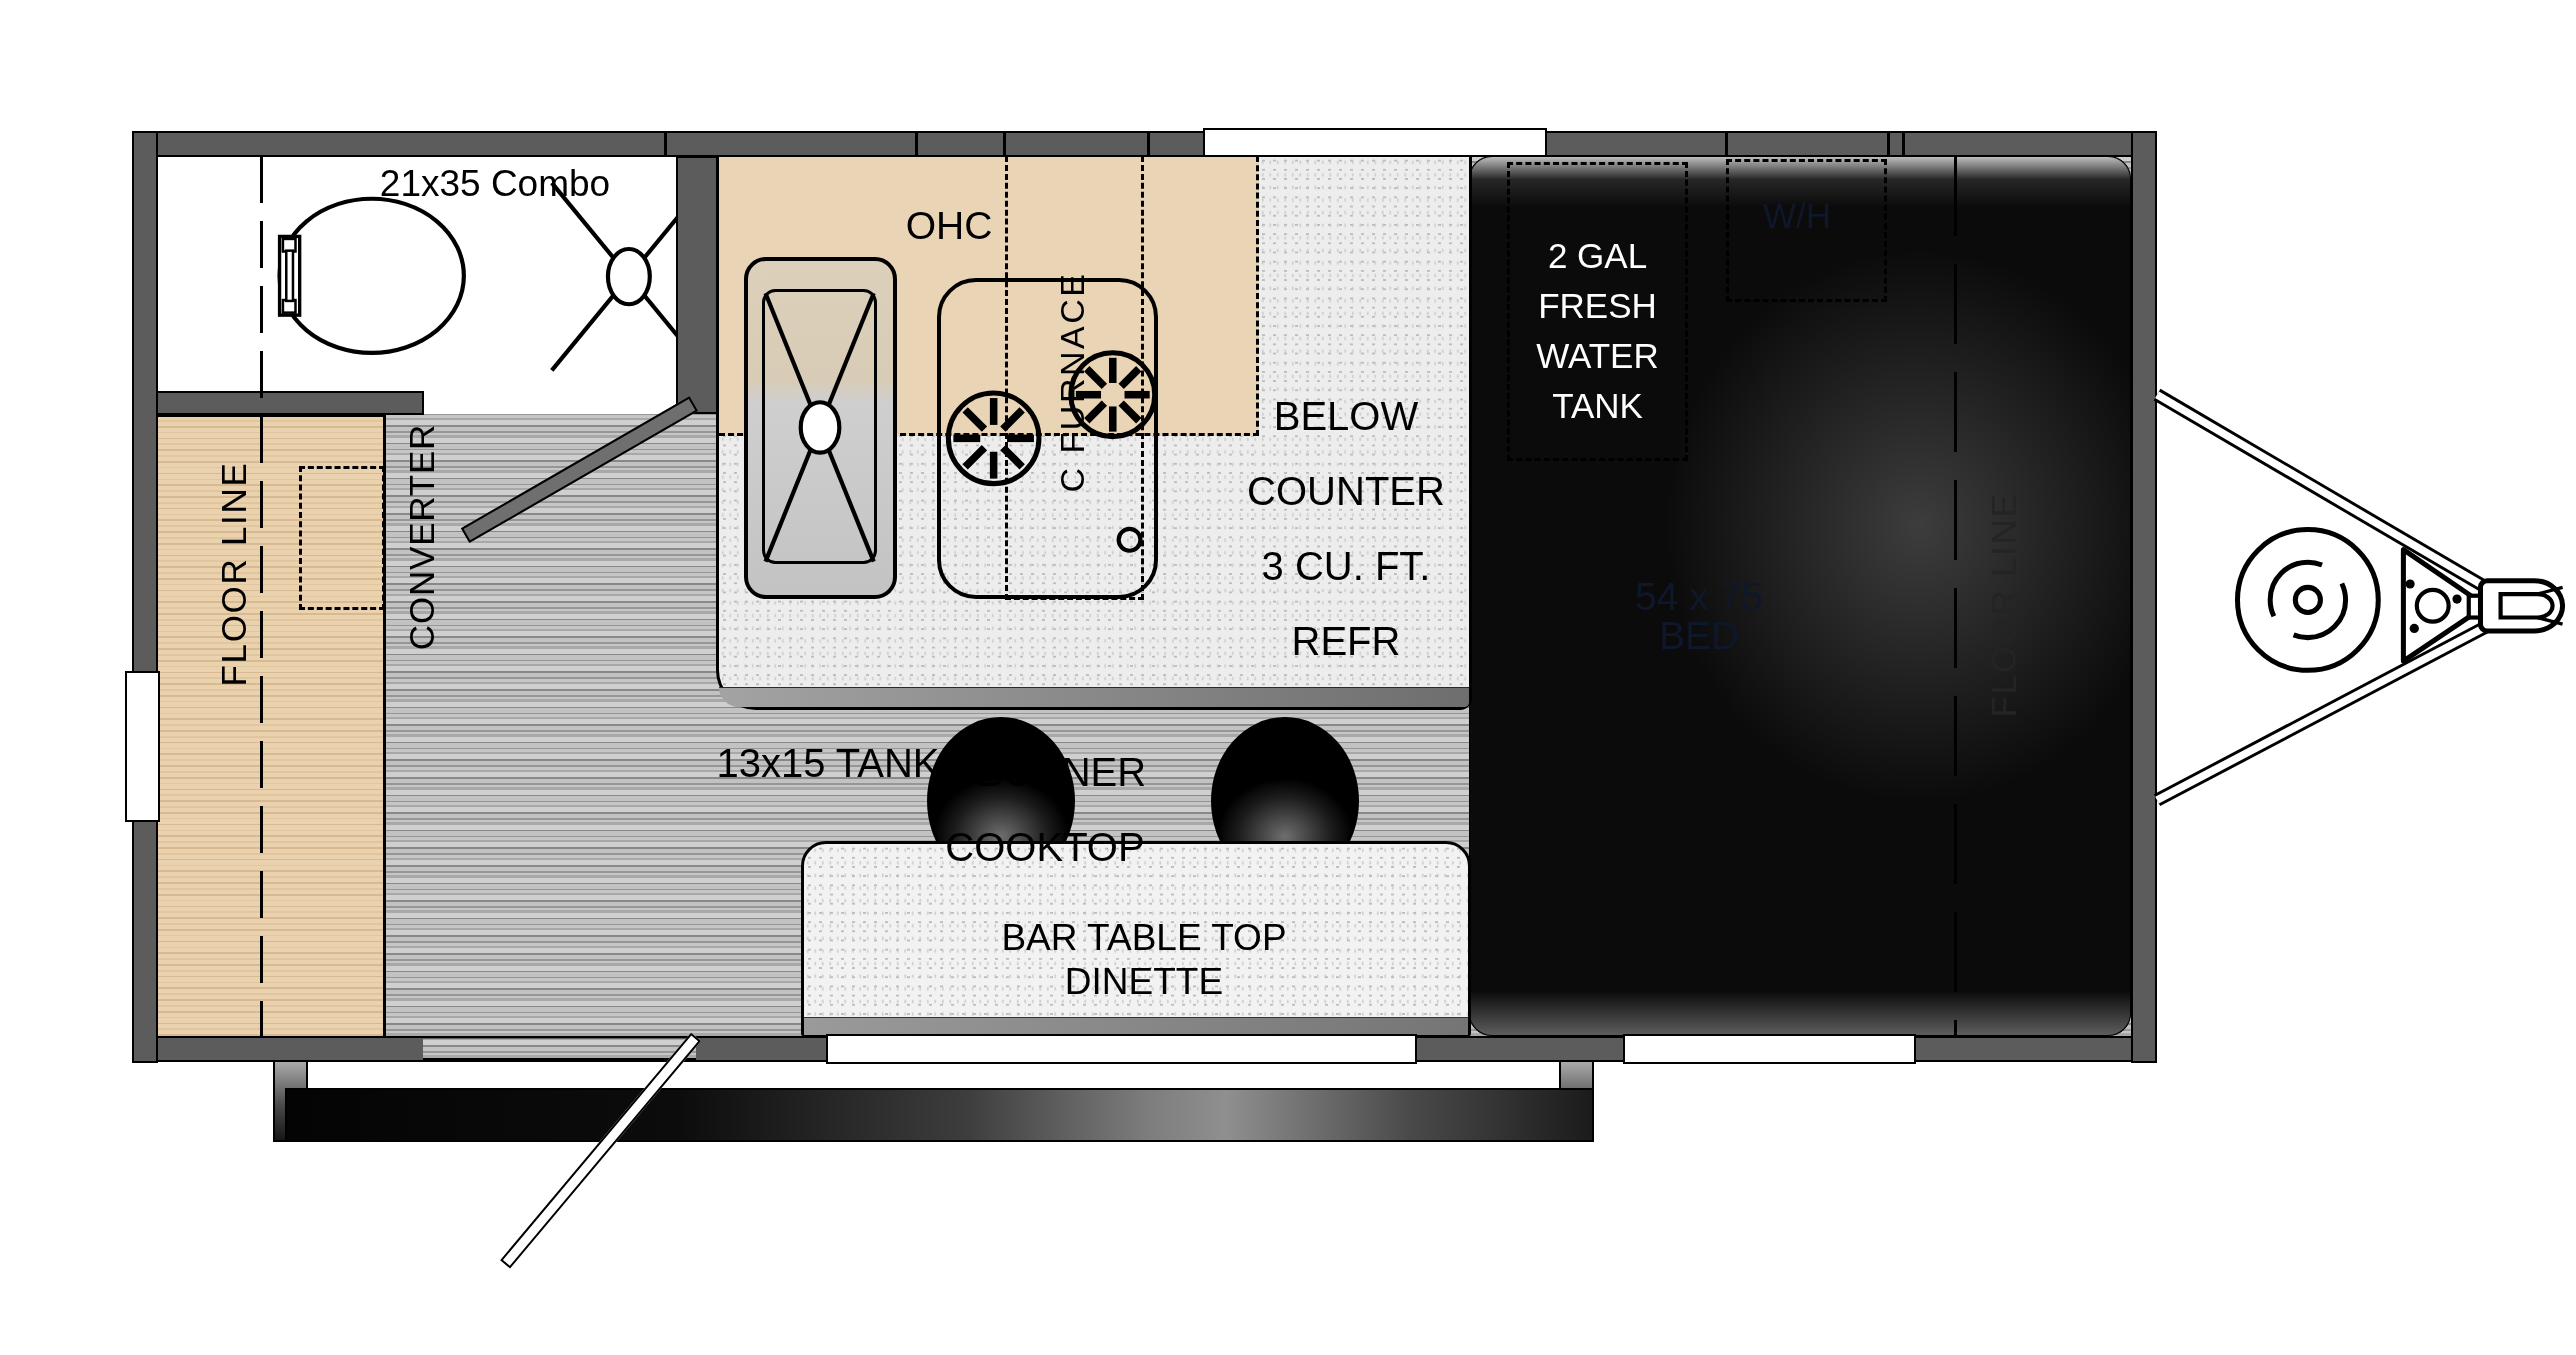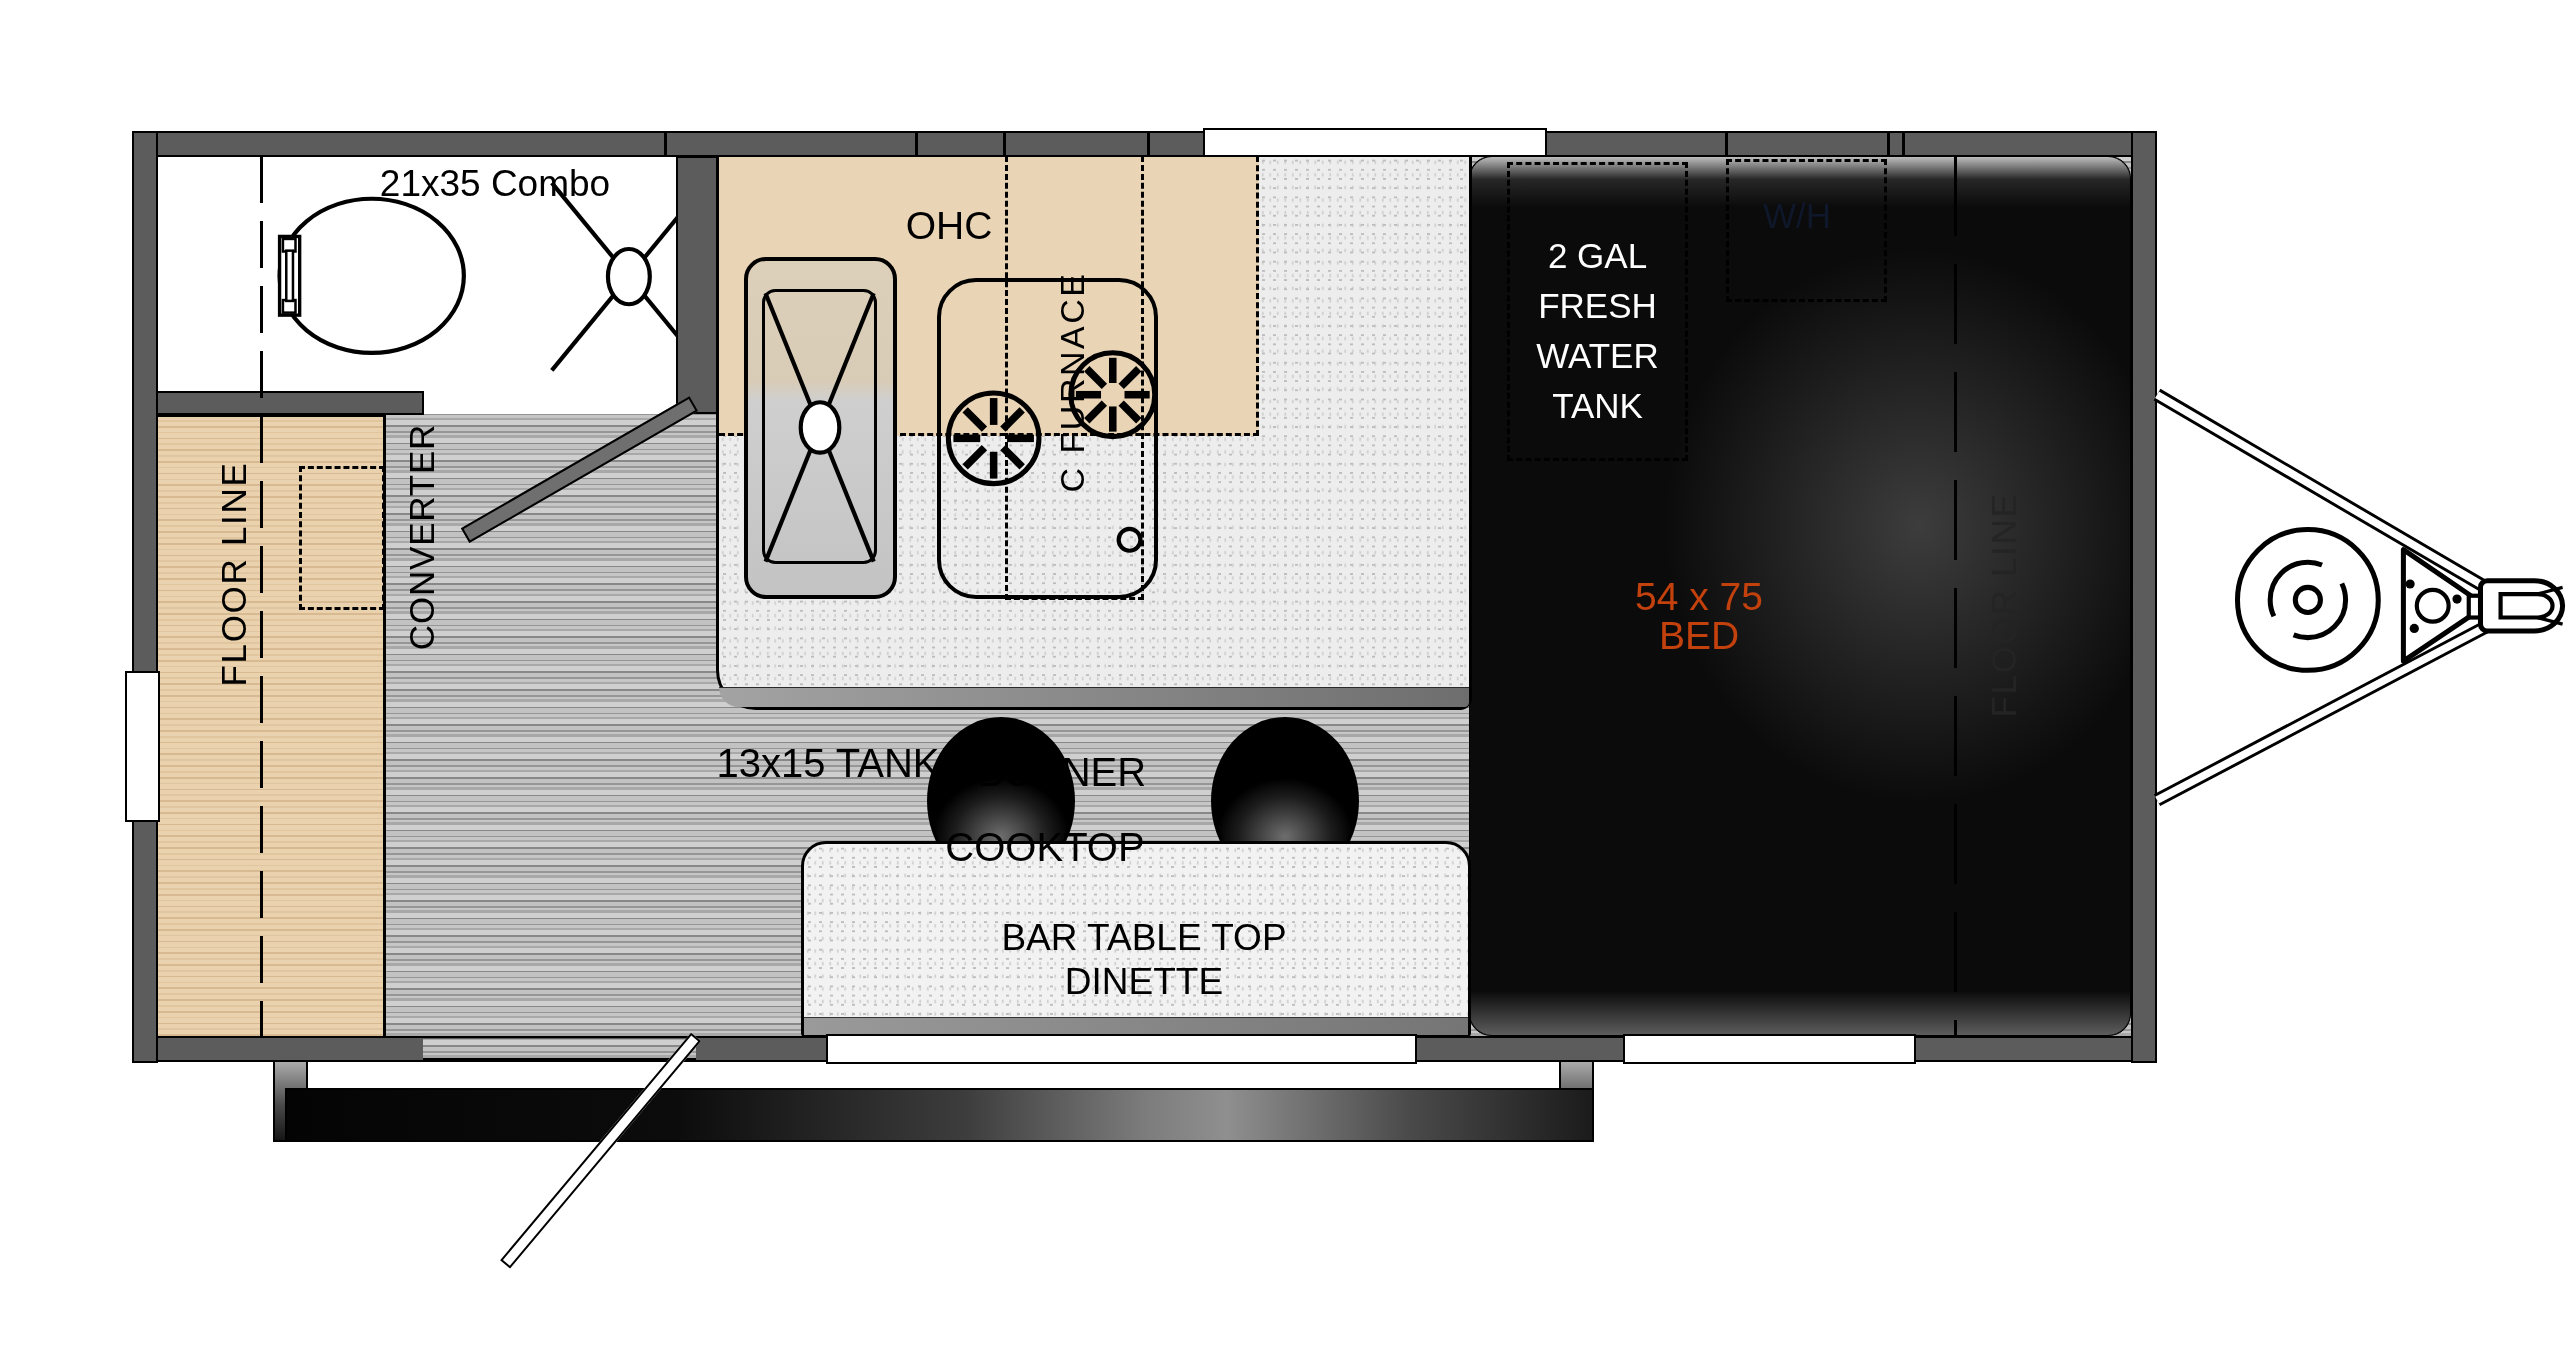--- a/index.html
+++ b/index.html
@@ -180,38 +180,44 @@
               transform-origin:0 0;transform:rotate(150deg);"></div>
   <div class="abs" style="left:701px;top:1041px;width:297px;height:13.4px;background:#fff;border:2.5px solid #000;
               transform-origin:0 0;transform:rotate(130deg);"></div>
 
   <div class="lbl ctr" style="left:495px;top:184px;font-size:37px;">21x35 Combo</div>
 
   <div class="lbl ctr" style="left:949px;top:226px;font-size:39px;">OHC</div>
 
   <div class="lbl rot" style="left:1072px;top:382px;font-size:34px;letter-spacing:2.5px;">C FURNACE</div>
 
+  <div class="abs" style="left:1220px;top:379px;width:252px;text-align:center;font-size:40px;line-height:75px;">
+    <div>BELOW</div>
+    <div>COUNTER</div>
+    <div>3 CU. FT.</div>
+    <div>REFR</div>
+  </div>
 
   <div class="lbl ctr" style="left:828px;top:763px;font-size:40px;">13x15 TANK</div>
 
   <div class="abs" style="left:911px;top:735px;width:268px;text-align:center;font-size:40px;line-height:75px;">
     <div>2 BURNER</div>
     <div>COOKTOP</div>
   </div>
 
   <div class="abs" style="left:1507px;top:231px;width:181px;text-align:center;font-size:35px;line-height:50px;color:#fff;">
     <div>2 GAL</div>
     <div>FRESH</div>
     <div>WATER</div>
     <div>TANK</div>
   </div>
 
   <div class="lbl ctr" style="left:1797px;top:216px;font-size:35px;color:#0f172a;">W/H</div>
 
-  <div class="abs" style="left:1573px;top:577px;width:252px;text-align:center;font-size:39px;line-height:39px;color:#c2410c;">
+  <div class="abs" style="left:1573px;top:577px;width:252px;text-align:center;font-size:39px;line-height:39px;color:#0f172a;">
     <div>54 x 75</div>
     <div>BED</div>
   </div>
 
   <div class="lbl rot" style="left:2004px;top:605px;font-size:35px;color:#242424;letter-spacing:1.7px;">FLOOR LINE</div>
 
   <div class="lbl rot" style="left:234px;top:574px;font-size:35px;letter-spacing:1.7px;">FLOOR LINE</div>
 
   <div class="lbl rot" style="left:422px;top:537px;font-size:35px;letter-spacing:0.8px;">CONVERTER</div>
 

